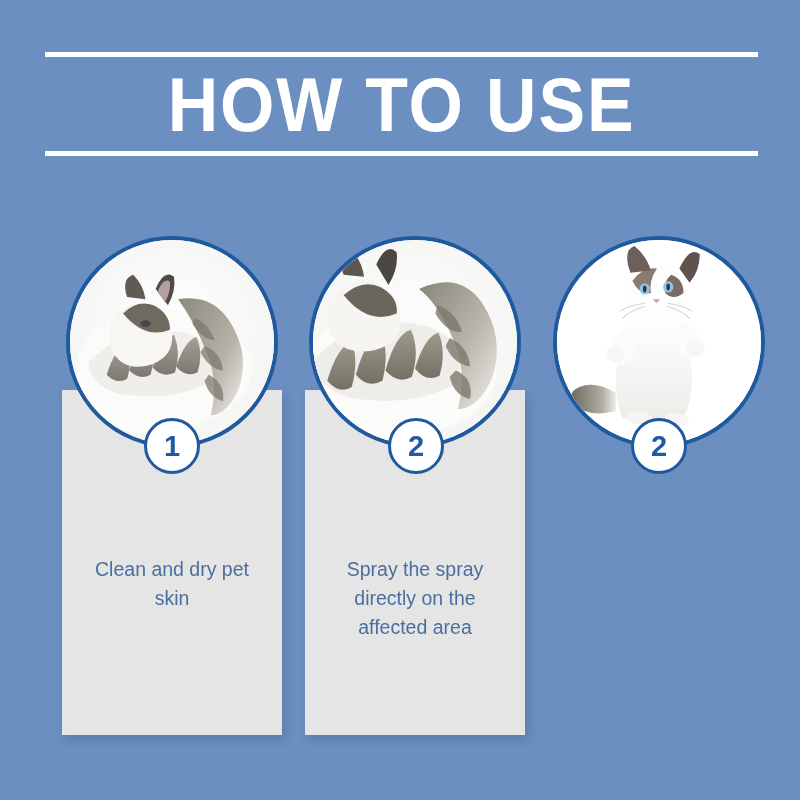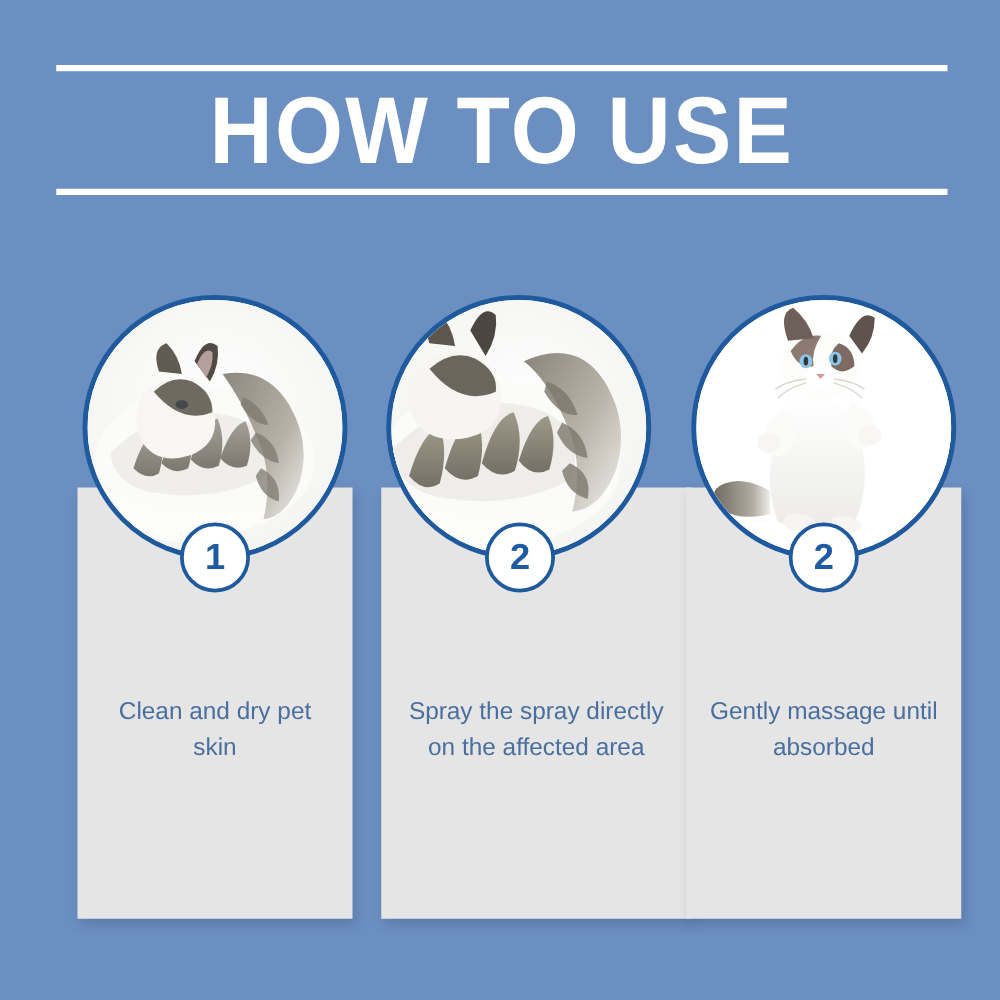--- a/index.html
+++ b/index.html
@@ -60,21 +60,21 @@
 
   .card {
     position: absolute;
     top: 154px;
     width: 220px;
     height: 345px;
     background: #e5e5e5;
     box-shadow: 3px 5px 9px rgba(40, 60, 90, 0.22);
   }
   .card-1 { left: 62px; }
-  .card-2 { left: 305px; padding-left: 28px; }
+  .card-2 { left: 305px; }
   .card-3 { left: 549px; }
 
   .card-text {
     position: absolute;
     left: 14px;
     right: 14px;
     top: 165px;
     text-align: center;
     color: #4a6f9e;
     font-size: 19.5px;
@@ -224,23 +224,20 @@
         <g fill="#7b7569" opacity="0.78">
           <path d="M122 64 q18 6 24 26 q-14 2 -26 -18Z"></path>
           <path d="M134 96 q18 8 20 28 q-16 -2 -24 -20Z"></path>
           <path d="M140 128 q18 8 14 28 q-16 -4 -20 -22Z"></path>
         </g>
         <path d="M10 154 q58 28 134 12 q-12 28 -70 30 q-56 0 -64 -42Z" fill="#fcfcfb"></path>
       </svg>
     </div>
     <div class="badge bg-2">2</div>
 
-    <div class="card card-3">
-      <div class="card-text">Gently massage until absorbed</div>
-    </div>
     <div class="photo-wrap pw-3">
       <svg class="photo-svg" viewBox="0 0 200 200">
         <defs>
           <linearGradient id="bodyC" x1="0" y1="0" x2="0" y2="1">
             <stop offset="0%" stop-color="#ffffff"></stop>
             <stop offset="100%" stop-color="#ecebe8"></stop>
           </linearGradient>
           <linearGradient id="tailC" x1="0" y1="0" x2="1" y2="0">
             <stop offset="0%" stop-color="#6f6a60"></stop>
             <stop offset="70%" stop-color="#b3aea4"></stop>

